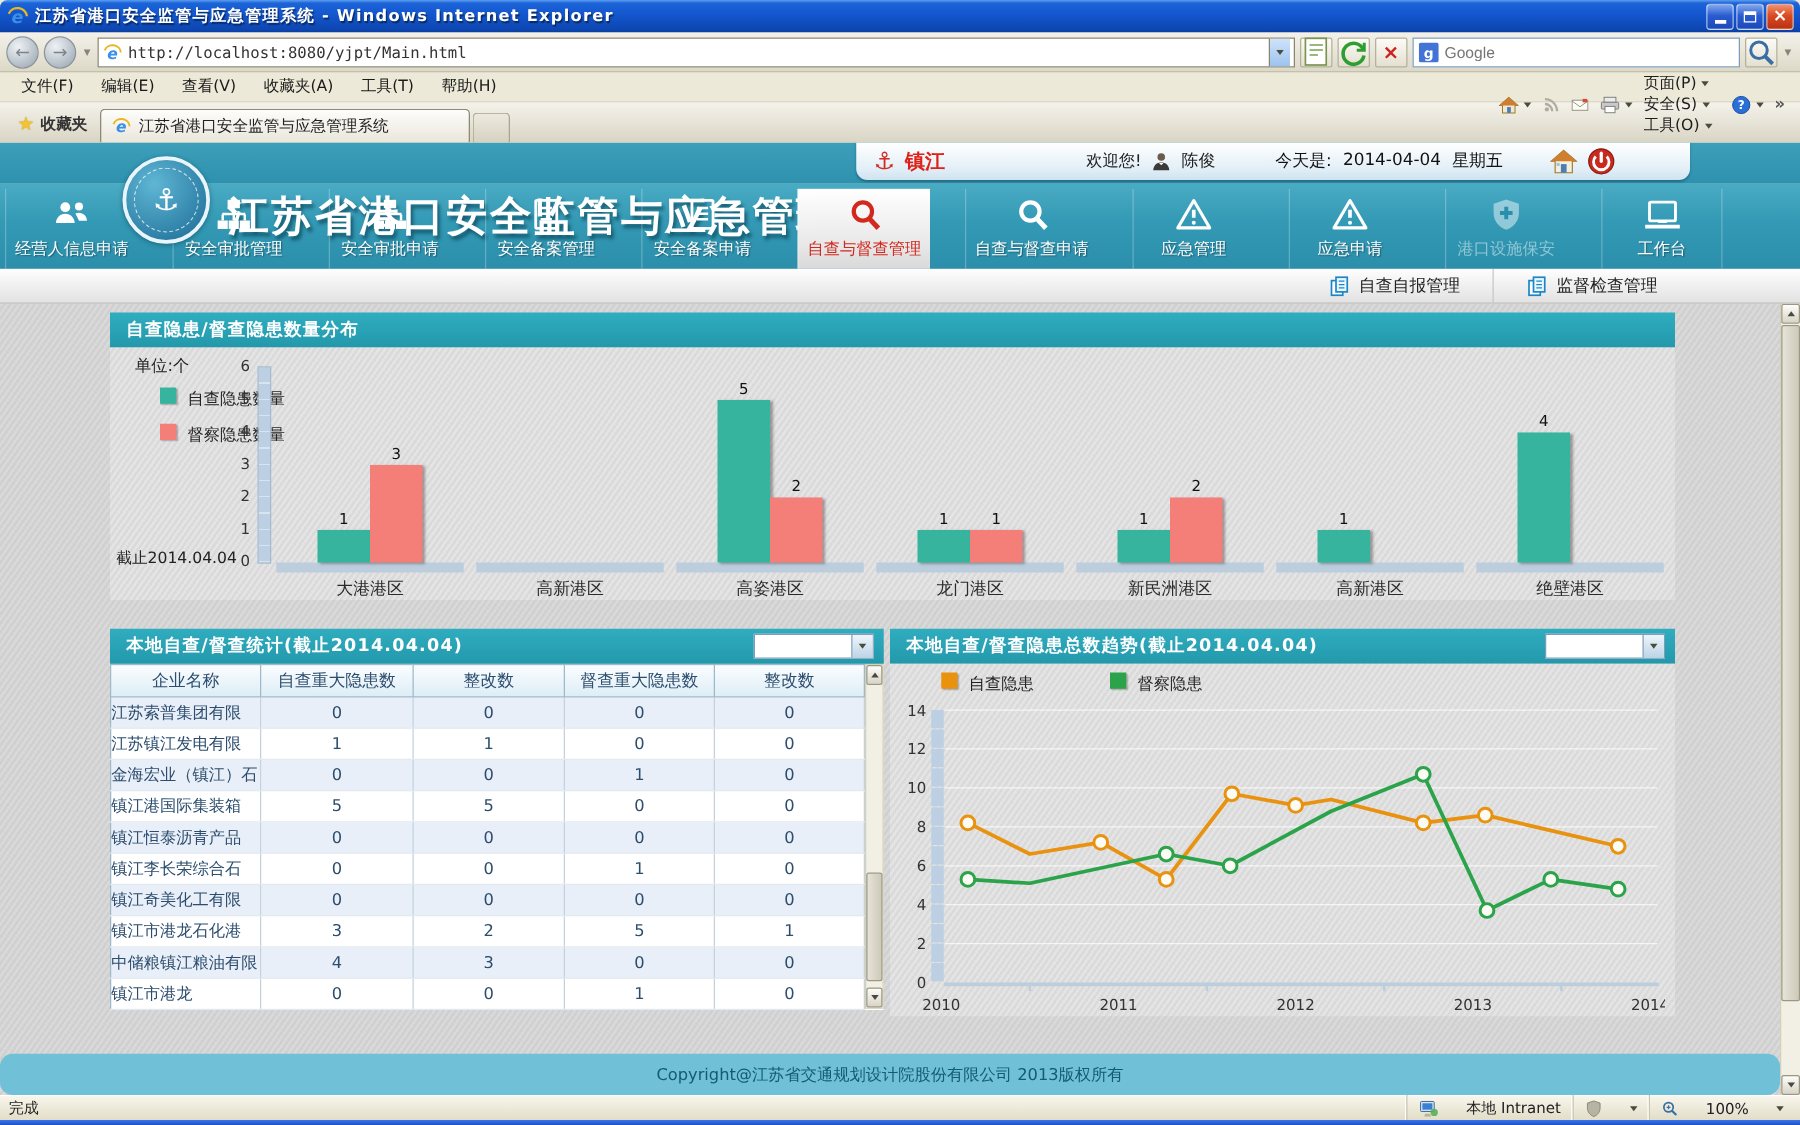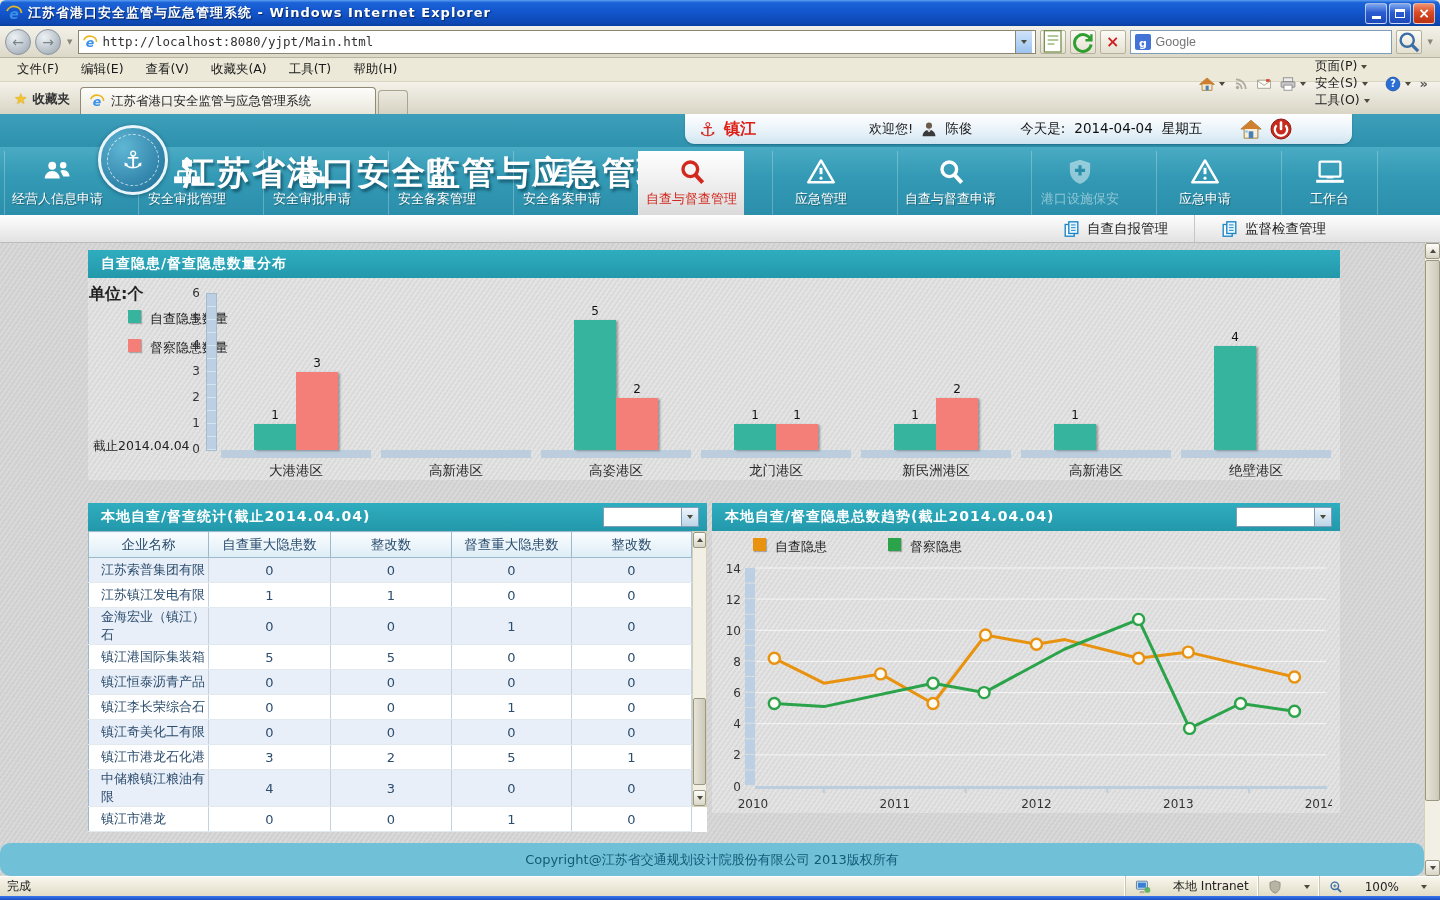--- a/index.html
+++ b/index.html
@@ -72,38 +72,38 @@
 
   .content { flex:1; position:relative; background:repeating-linear-gradient(125deg,#d9d9d9 0 2px,#d0d0d0 2px 4px); overflow:hidden; }
   .panel { position:absolute; }
   .panel-title { height:28px; background:linear-gradient(180deg,#2fadbf,#2398ab); color:#fff; font-size:14px; font-weight:bold; display:flex; align-items:center; padding:0 13px; position:relative; letter-spacing:1px; }
   .combo { position:absolute; right:8px; top:4px; width:96px; height:20px; background:#fff; border:1px solid #7f9db9; display:flex; cursor:pointer; }
   .combo-btn { margin-left:auto; width:17px; background:linear-gradient(180deg,#eef5fb,#bdd5e7); border-left:1px solid #7f9db9; display:flex; align-items:center; justify-content:center; }
   .hatch { background:repeating-linear-gradient(125deg,#e4e4e4 0 2px,#dadada 2px 4px); }
 
   
   .bar-area { position:relative; width:100%; height:202px; overflow:hidden; }
-  .unit-label { position:absolute; left:1px; top:6px; font-size:16px; color:#222;font-weight:bold; }
+  .unit-label { position:absolute; left:20px; top:6px; font-size:13px; color:#222; }
   .bc-legend { position:absolute; left:9px; top:32px; display:flex; flex-direction:column; gap:11px; font-size:13px; color:#222; }
   .leg-item { display:flex; align-items:flex-start; gap:9px;margin-left:31px; }
   .leg-sq { width:13px; height:13px; display:inline-block; box-shadow:1px 1px 1px rgba(0,0,0,.25); }
   .cutoff { position:absolute; left:5px; top:160px; font-size:12.5px; color:#222; }
   .bc-ytick { position:absolute; left:86px; width:26px; text-align:right; font-size:12px; color:#333; }
   .bc-wall { position:absolute; left:118px; top:15px; width:11px; height:158px; background:repeating-linear-gradient(180deg,#bdcfe2 0 12px,#d8e4ef 12px 13px); border:1px solid #a5bccf; }
   .bc-base { position:absolute; top:172px; height:8px; background:#bccede; }
   .bc-cat { position:absolute; top:184px; text-align:center; font-size:13.5px; color:#2a2a2a; }
   .bc-bar { position:absolute; box-shadow:2px 1px 2px rgba(80,80,80,.5); }
   .bc-val { position:absolute; text-align:center; font-size:12px; color:#111; }
 
   
   .tbl-wrap { display:flex; background:#fff; }
   table.data-table { border-collapse:collapse; table-layout:fixed; width:603px; font-size:13px; color:#2c4d6e; }
   table.data-table th { background:linear-gradient(180deg,#fafdfe,#ddedf6); border:1px solid #9db9ca; height:26px; font-weight:normal; font-size:13.5px; }
   table.data-table td { height:25px; border-right:1px solid #c3d2dd; border-bottom:1px solid #e2eaef; text-align:center; background:#fff; }
-  table.data-table td:first-child { text-align:left; padding-left:12px; border-left:1px solid #9db9ca; }
+  table.data-table td:first-child { text-align:left; padding-left:0; border-left:1px solid #9db9ca; }
   table.data-table tr.alt td { background:#e9eff8; }
   .vscroll { width:16px; background:#f2f0e4; border:1px solid #d4d0bc; display:flex; flex-direction:column; }
   .scroll-btn { height:16px; background:linear-gradient(180deg,#fdfdfb,#d8d4c6); border:1px solid #9a9782; border-radius:2px; display:flex; align-items:center; justify-content:center; cursor:pointer; }
   .scroll-track { flex:1; position:relative; }
   .scroll-thumb { position:absolute; left:0; width:100%; background:linear-gradient(90deg,#e6e3d8,#cdc9ba); border:1px solid #9a9782; border-radius:2px; cursor:pointer; }
   .arr-up { width:0;height:0;border-left:3.5px solid transparent;border-right:3.5px solid transparent;border-bottom:4.5px solid #4c4a3c; }
   .arr-dn { width:0;height:0;border-left:3.5px solid transparent;border-right:3.5px solid transparent;border-top:4.5px solid #4c4a3c; }
 
   
   .line-area { position:relative; width:100%; height:282px; }
@@ -380,55 +380,55 @@
             <span class="nav-ico">
               <svg viewBox="0 0 24 24" fill="none" stroke="currentColor">
                 <circle cx="10.5" cy="10" r="6.5" stroke-width="3"></circle>
                 <path d="M15.3 15.2 L21.5 21.8" stroke-width="3.6"></path>
               </svg>
             </span>
             <span class="nav-label">自查与督查管理</span>
           </div>
           <div class="nav-item">
             <span class="nav-ico">
+              <svg viewBox="0 0 24 24" fill="none" stroke="currentColor">
+                <circle cx="10.5" cy="10" r="6.5" stroke-width="3"></circle>
+                <path d="M15.3 15.2 L21.5 21.8" stroke-width="3.6"></path>
+              </svg>
+            </span>
+            <span class="nav-label">自查与督查申请</span>
+          </div>
+          <div class="nav-item">
+            <span class="nav-ico">
               <svg viewBox="0 0 24 22" fill="none" stroke="currentColor" stroke-width="2">
                 <path d="M12 2 L22.4 19.8 H1.6 Z" stroke-linejoin="round"></path>
                 <path d="M12 8v5.2" stroke-width="2.4"></path>
                 <circle cx="12" cy="16.4" r="1.3" fill="currentColor" stroke="none"></circle>
               </svg>
             </span>
             <span class="nav-label">应急管理</span>
           </div>
           <div class="nav-item">
             <span class="nav-ico">
-              <svg viewBox="0 0 24 24" fill="none" stroke="currentColor">
-                <circle cx="10.5" cy="10" r="6.5" stroke-width="3"></circle>
-                <path d="M15.3 15.2 L21.5 21.8" stroke-width="3.6"></path>
-              </svg>
-            </span>
-            <span class="nav-label">自查与督查申请</span>
-          </div>
-          <div class="nav-item disabled">
-            <span class="nav-ico">
-              <svg viewBox="0 0 22 24">
-                <path d="M11 1.5 L20 4.5 V11 C20 17 16.2 21 11 23 C5.8 21 2 17 2 11 V4.5 Z" fill="currentColor"></path>
-                <path d="M11 6.5v9M6.5 11h9" stroke="#2b8fab" stroke-width="2.8"></path>
-              </svg>
-            </span>
-            <span class="nav-label">港口设施保安</span>
-          </div>
-          <div class="nav-item">
-            <span class="nav-ico">
               <svg viewBox="0 0 24 22" fill="none" stroke="currentColor" stroke-width="2">
                 <path d="M12 2 L22.4 19.8 H1.6 Z" stroke-linejoin="round"></path>
                 <path d="M12 8v5.2" stroke-width="2.4"></path>
                 <circle cx="12" cy="16.4" r="1.3" fill="currentColor" stroke="none"></circle>
               </svg>
             </span>
             <span class="nav-label">应急申请</span>
+          </div>
+          <div class="nav-item disabled">
+            <span class="nav-ico">
+              <svg viewBox="0 0 22 24">
+                <path d="M11 1.5 L20 4.5 V11 C20 17 16.2 21 11 23 C5.8 21 2 17 2 11 V4.5 Z" fill="currentColor"></path>
+                <path d="M11 6.5v9M6.5 11h9" stroke="#2b8fab" stroke-width="2.8"></path>
+              </svg>
+            </span>
+            <span class="nav-label">港口设施保安</span>
           </div>
           <div class="nav-item">
             <span class="nav-ico">
               <svg viewBox="0 0 26 22" fill="none" stroke="currentColor" stroke-width="2">
                 <rect x="4" y="2.5" width="18" height="13" rx="1"></rect>
                 <path d="M1 19.5h24" stroke-width="2.6"></path>
                 <path d="M10 16h6" stroke-width="2"></path>
               </svg>
             </span>
             <span class="nav-label">工作台</span>

